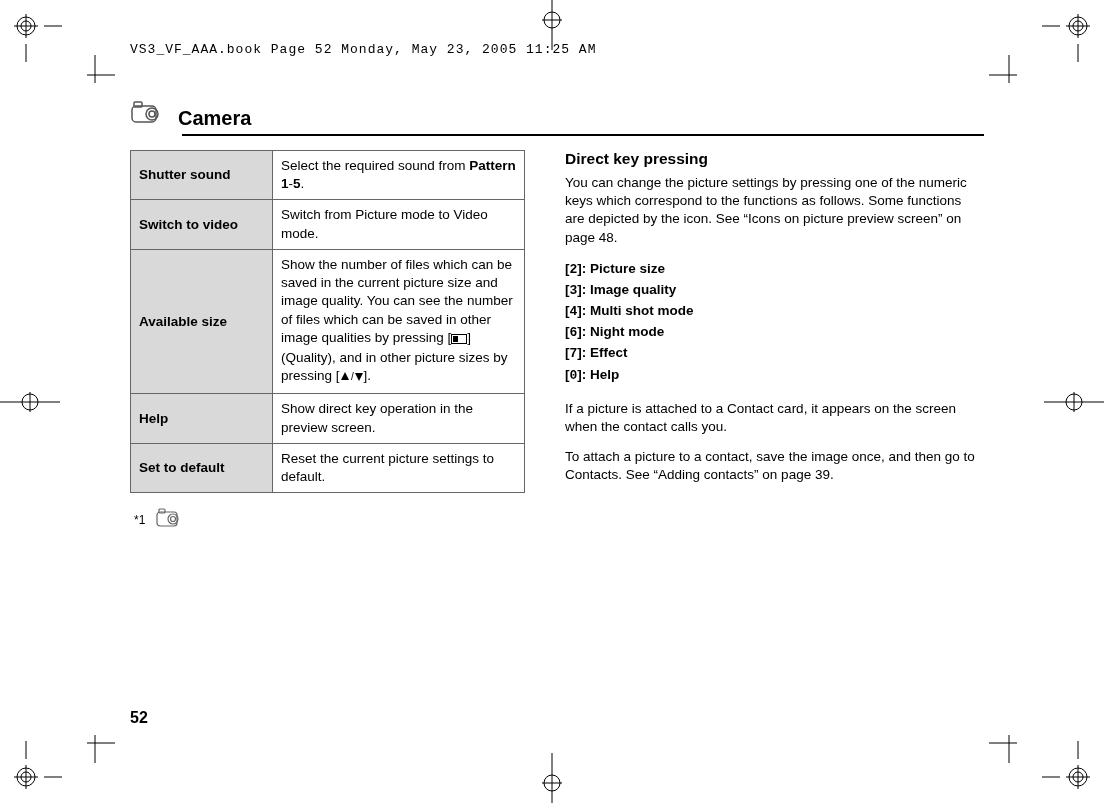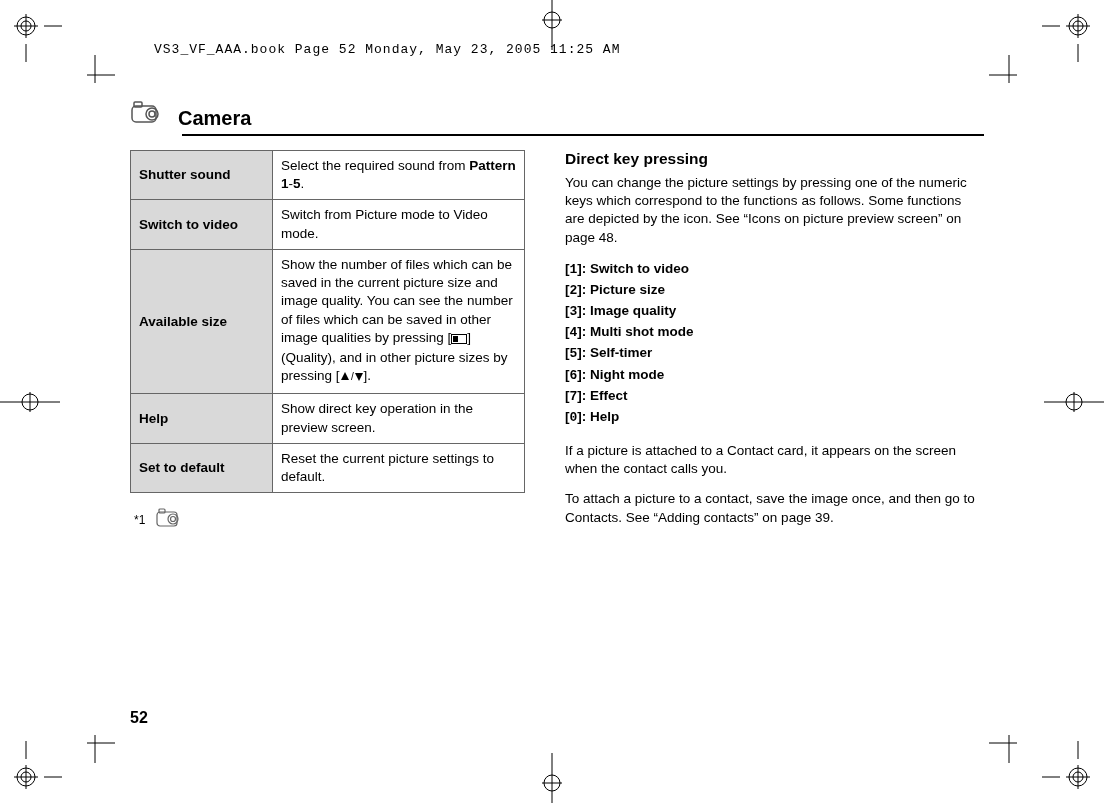--- a/index.html
+++ b/index.html
@@ -44,21 +44,20 @@
   .angle-bl { bottom: 40px; left: 75px; transform: scaleY(-1); }
   .angle-br { bottom: 40px; right: 75px; transform: scale(-1,-1); }
 
   .header-line {
     position: absolute;
     top: 42px;
     left: 130px;
     font-family: "Courier New", monospace;
     font-size: 13px;
     letter-spacing: 1px;
-    margin-left: 24px;
   }
 
   .page {
     position: absolute;
     top: 100px;
     left: 130px;
     right: 120px;
     bottom: 60px;
   }
 
@@ -338,25 +337,23 @@
           </svg>
         </span>
       </div>
     </div>
 
     <div class="col-right">
       <div class="h2">Direct key pressing</div>
       <div class="body">You can change the picture settings by pressing one of the numeric keys which correspond to the functions as follows. Some functions are depicted by the icon. See “Icons on picture preview screen” on page 48.</div>
 
       <div class="keylist" id="keylist">
-          <div><b>[<span class="keycap">1</span>]: Switch to video</b></div>
           <div><b>[<span class="keycap">2</span>]: Picture size</b></div>
           <div><b>[<span class="keycap">3</span>]: Image quality</b></div>
           <div><b>[<span class="keycap">4</span>]: Multi shot mode</b></div>
-          <div><b>[<span class="keycap">5</span>]: Self-timer</b></div>
           <div><b>[<span class="keycap">6</span>]: Night mode</b></div>
           <div><b>[<span class="keycap">7</span>]: Effect</b></div>
           <div><b>[<span class="keycap">0</span>]: Help</b></div>
         </div>
 
       <div class="body">If a picture is attached to a Contact card, it appears on the screen when the contact calls you.</div>
       <div class="body">To attach a picture to a contact, save the image once, and then go to Contacts. See “Adding contacts” on page 39.</div>
     </div>
   </div>
 

